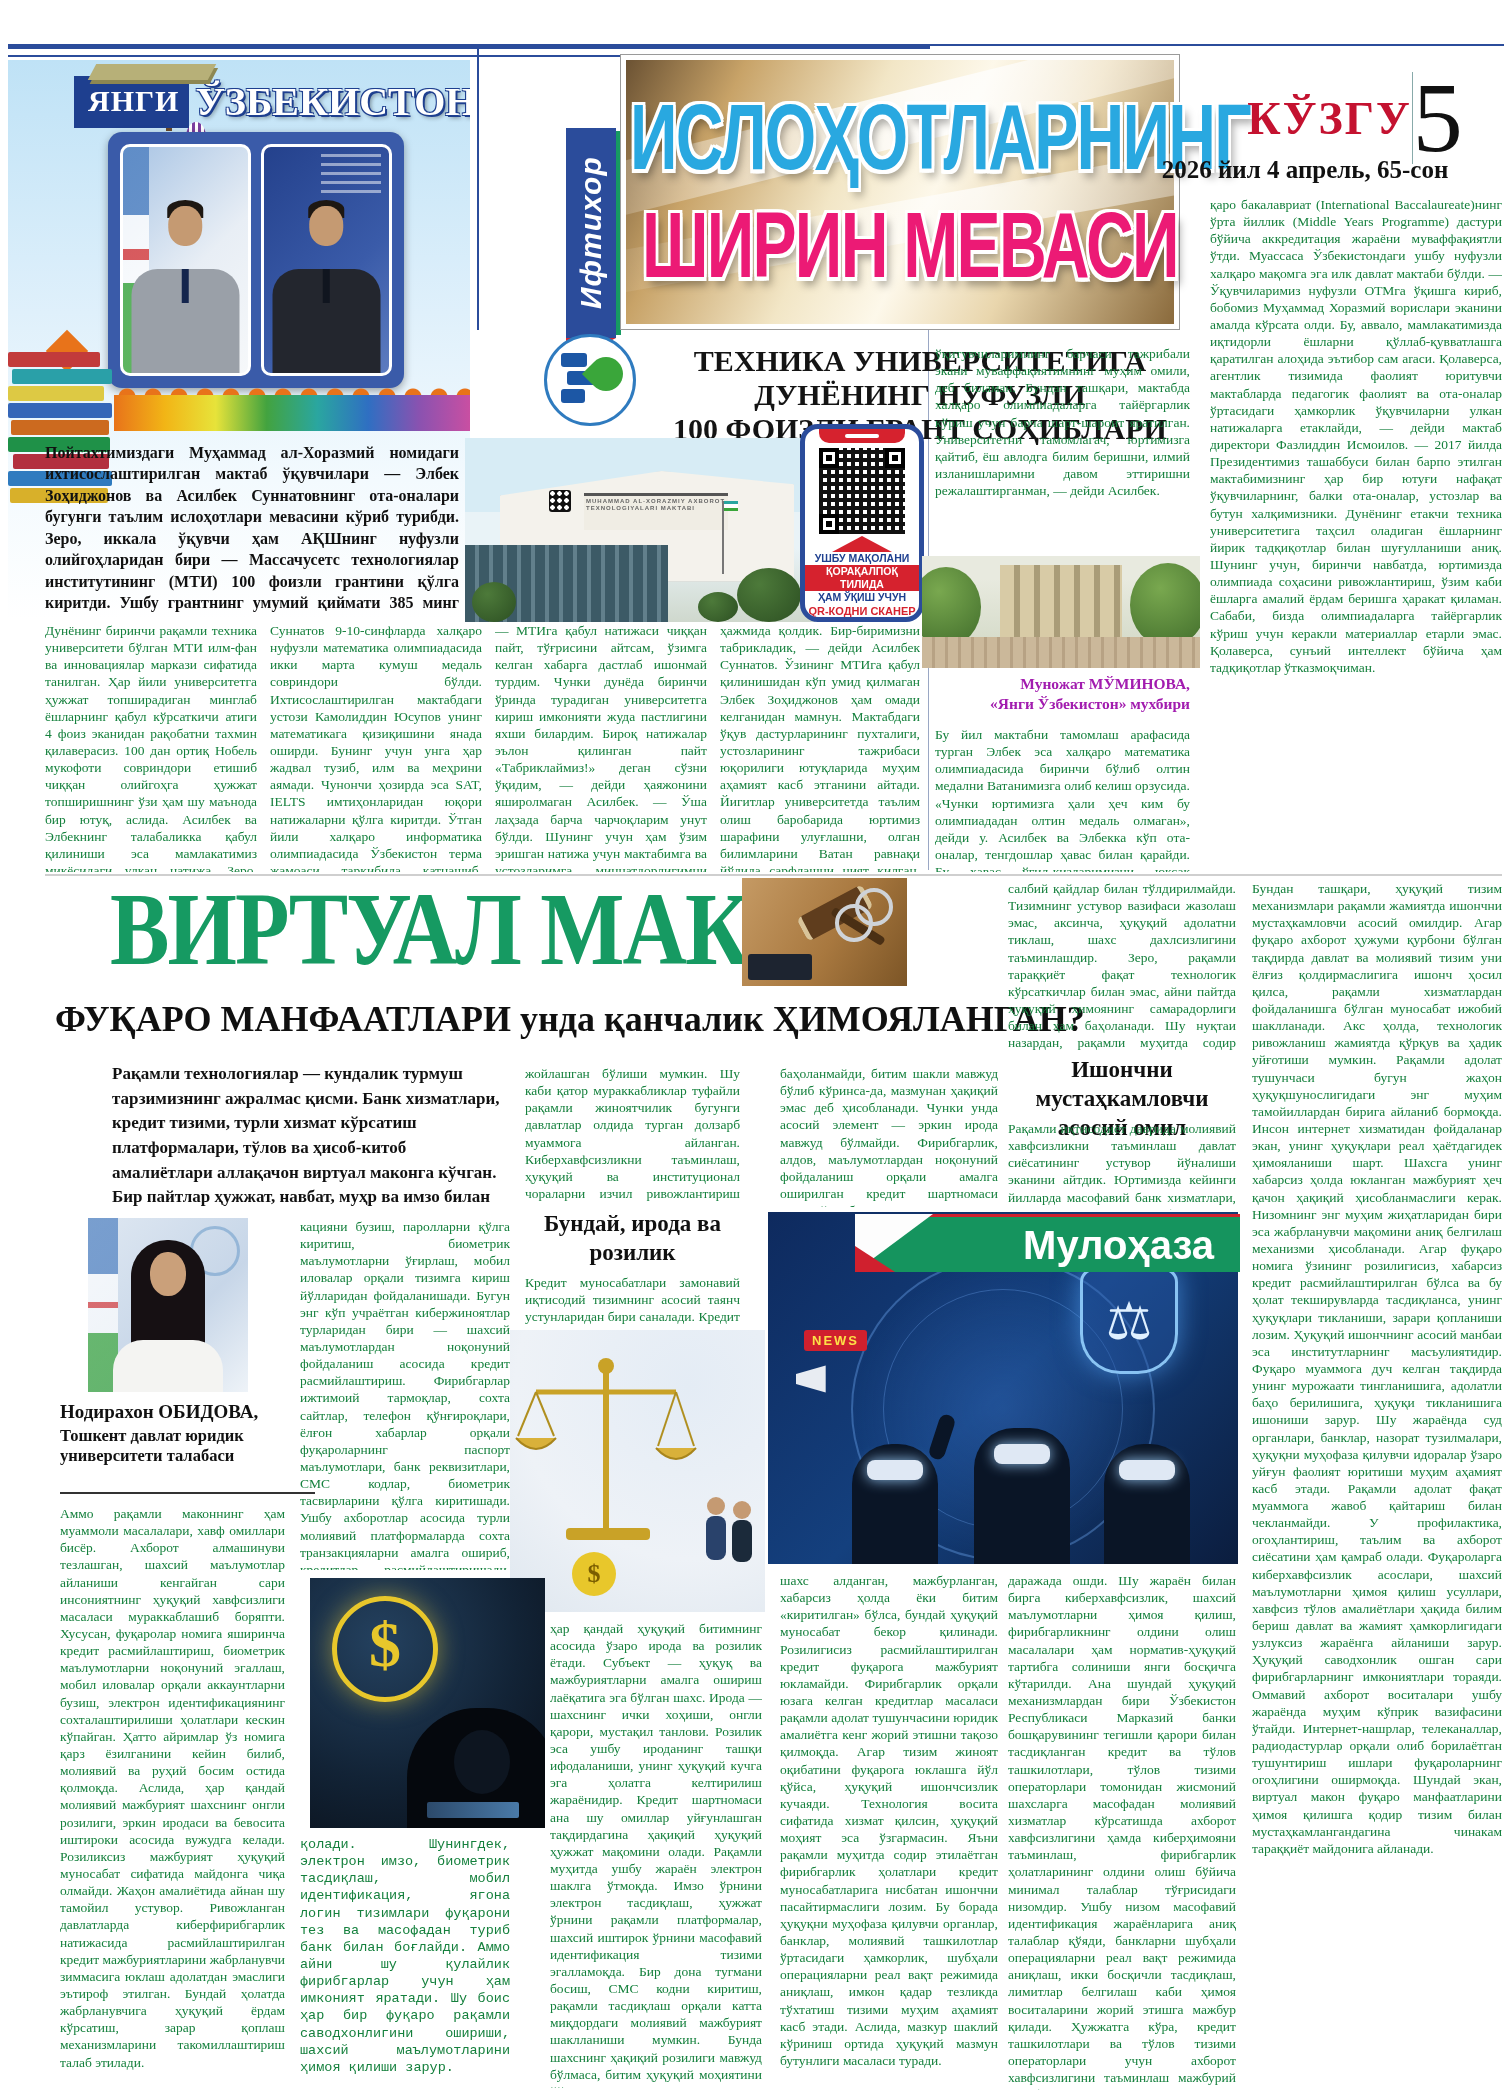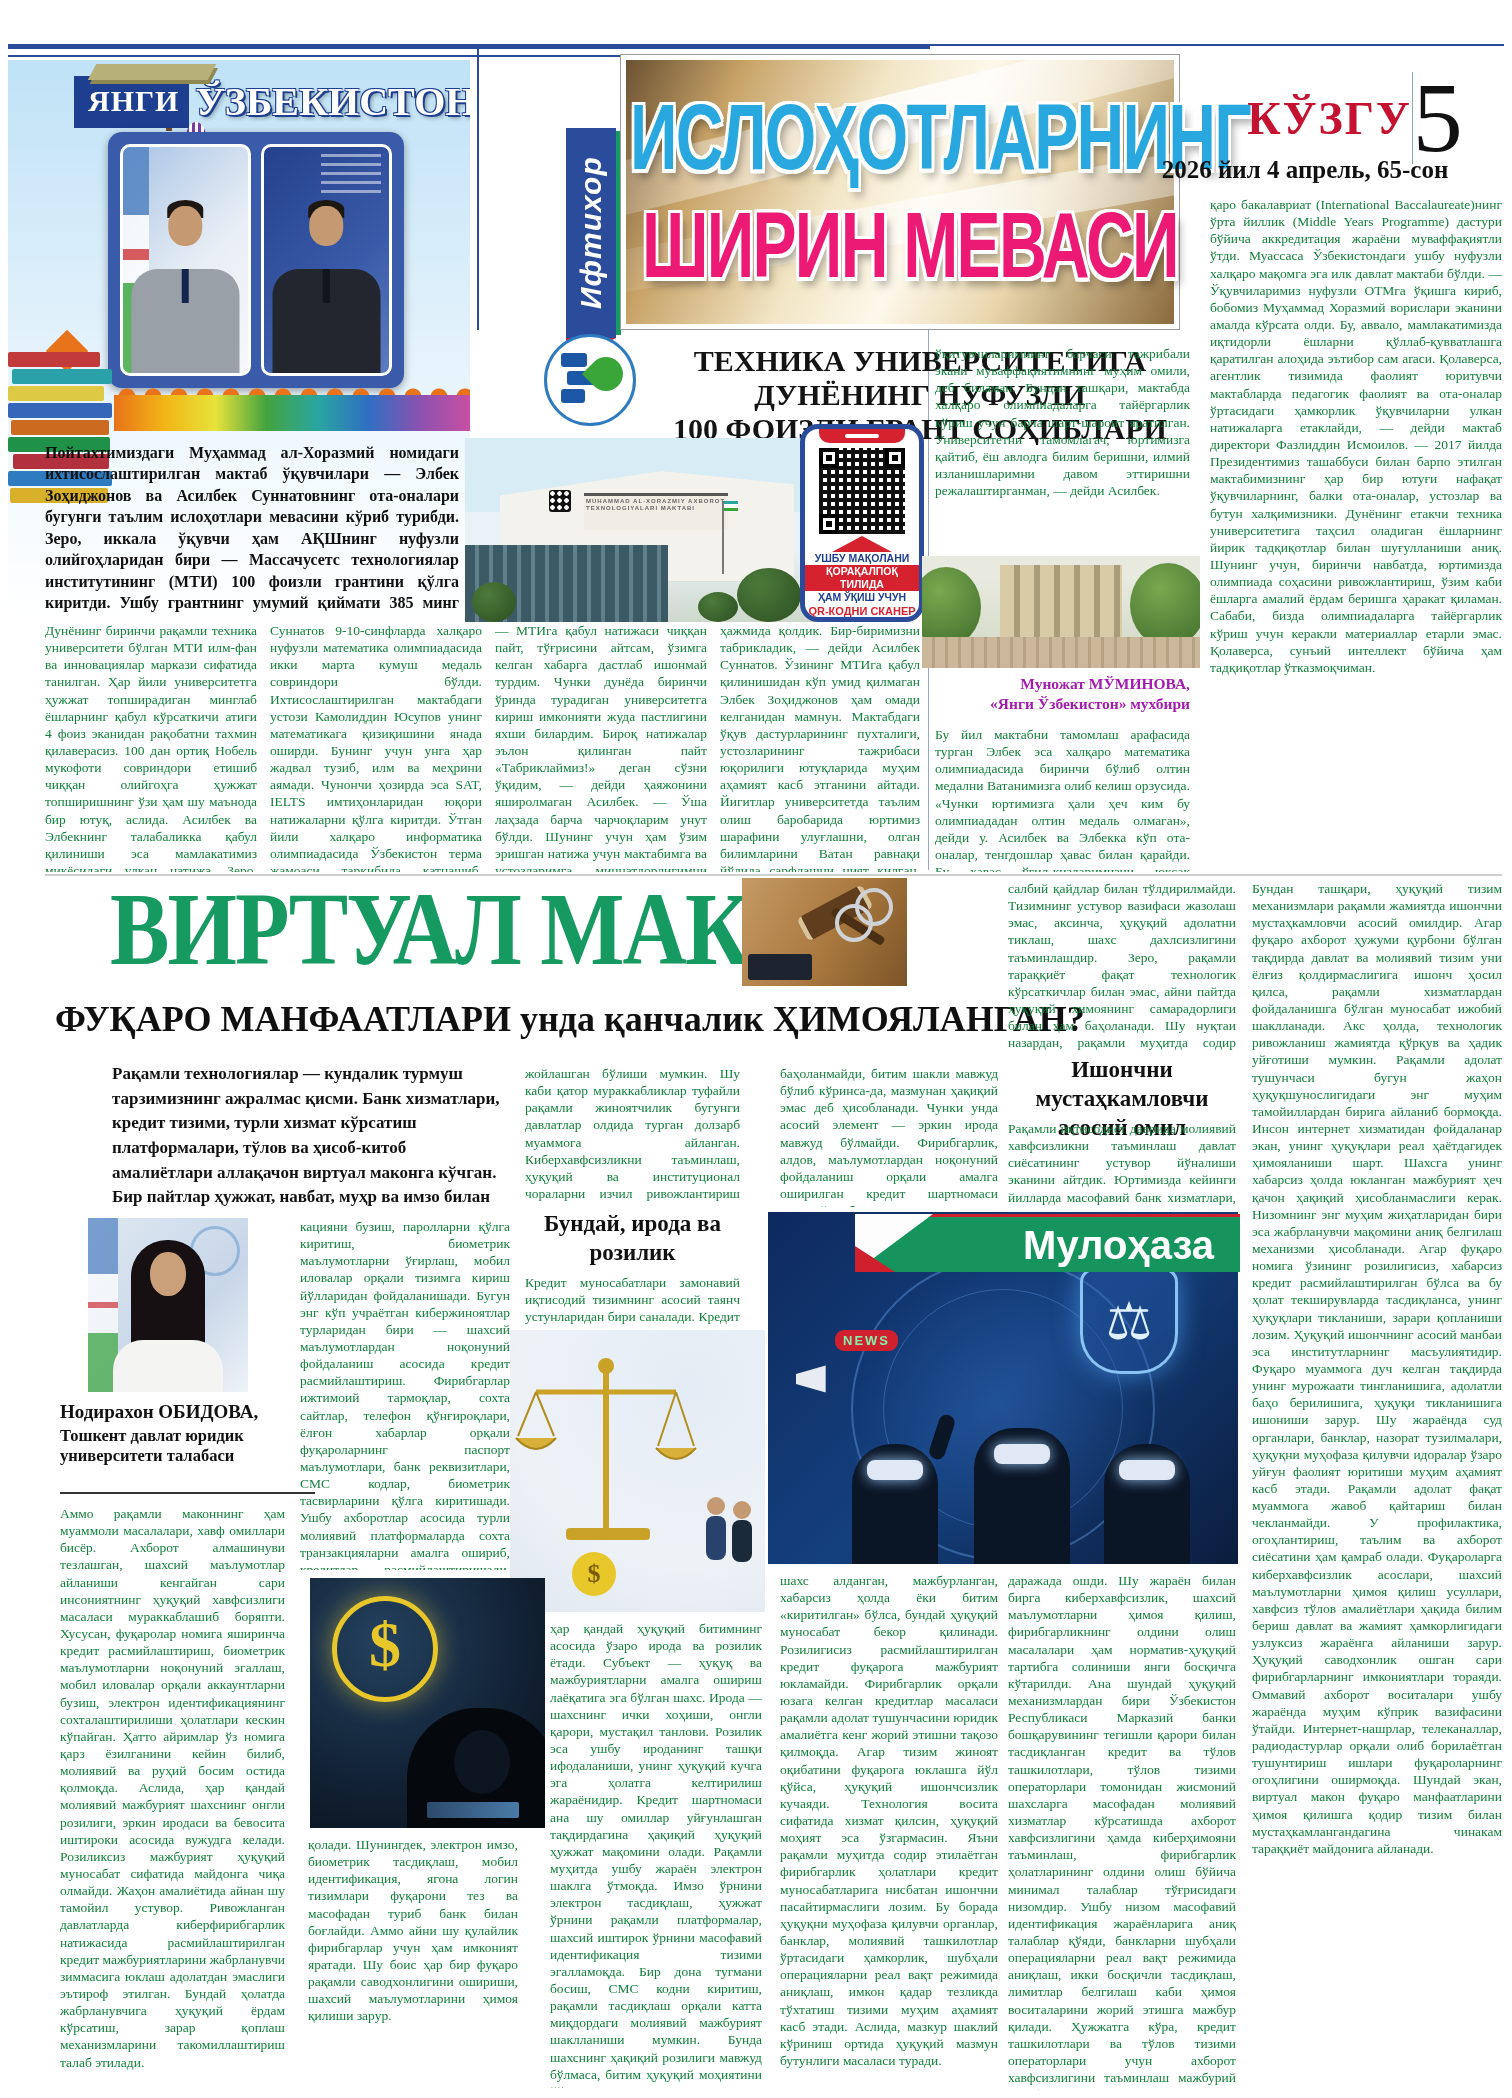--- a/index.html
+++ b/index.html
@@ -176,22 +176,22 @@
   .vr{position:absolute;left:768px;top:1212px;width:470px;height:352px;overflow:hidden;
       background:linear-gradient(135deg,#0e2a5e 0%,#14407e 50%,#0b1d3e 100%);}
   .vr .globe{position:absolute;left:50%;top:56%;transform:translate(-50%,-50%);width:300px;height:300px;
       border:2px solid rgba(120,180,255,.35);border-radius:50%;
       background:radial-gradient(circle,rgba(70,130,220,.28) 0%,rgba(20,50,110,0) 70%);}
   .vr .globe:before{content:"";position:absolute;inset:30px;border:1px solid rgba(120,180,255,.3);border-radius:50%;}
   .vr .shield{position:absolute;right:60px;top:56px;width:92px;height:100px;
       border:3px solid rgba(150,210,255,.9);border-radius:14px 14px 40px 40px;
       box-shadow:0 0 26px rgba(90,170,255,.6);display:flex;align-items:center;justify-content:center;
       color:#dff0ff;font-size:52px;background:rgba(40,90,170,.4);}
-  .vr .news{position:absolute;left:36px;top:118px;background:#d0202e;color:#86efac;
-      font:bold 13px/1 "Liberation Sans",sans-serif;padding:4px 8px;border-radius:9px;letter-spacing:2px;margin-left:31px;}
+  .vr .news{position:absolute;left:36px;top:118px;background:#d0202e;color:#fde047;
+      font:bold 13px/1 "Liberation Sans",sans-serif;padding:4px 8px;border-radius:3px;letter-spacing:2px;}
   .vr .mega{position:absolute;left:28px;top:150px;width:54px;height:34px;background:#e8ecf2;
       clip-path:polygon(0 35%,55% 10%,55% 90%,0 65%);}
   .vr .fig{position:absolute;bottom:0;width:86px;height:120px;background:#0a1526;border-radius:40px 40px 0 0;}
   .vr .fig:before{content:"";position:absolute;left:50%;top:16px;transform:translateX(-50%);
       width:56px;height:20px;background:#dfe8f4;border-radius:8px;box-shadow:0 0 14px rgba(160,210,255,.9);}
   .vr .hand{position:absolute;width:16px;height:46px;background:#0a1526;border-radius:8px;transform:rotate(18deg);}
   .m-banner{position:absolute;left:855px;top:1214px;width:385px;height:58px;background:#15945e;
       border-top:3px solid #d0202e;box-sizing:border-box;}
   .m-banner .lbl{position:absolute;right:26px;top:4px;font:bold 40px/48px "Liberation Sans",sans-serif;color:#fff;}
   .m-banner:before{content:"";position:absolute;left:0;top:-3px;border-top:58px solid #fdfdfd;border-right:78px solid transparent;}
@@ -354,21 +354,21 @@
     <div class="blouse"></div>
   </div>
   <div class="auth-name">
     <div>Нодирахон ОБИДОВА,</div>
     <div class="auth-title">Тошкент давлат юридик университети талабаси</div>
   </div>
   <div class="auth-rule"></div>
 
   <div class="txt" style="left:60px;top:1505px;width:225px;height:585px;">Аммо рақамли маконнинг ҳам муаммоли масалалари, хавф омиллари бисёр. Ахборот алмашинуви тезлашган, шахсий маълумотлар айланиши кенгайган сари инсониятнинг ҳуқуқий хавфсизлиги масаласи мураккаблашиб боряпти. Хусусан, фуқаролар номига яширинча кредит расмийлаштириш, биометрик маълумотларни ноқонуний эгаллаш, мобил иловалар орқали аккаунтларни бузиш, электрон идентификациянинг сохталаштирилиши ҳолатлари кескин кўпайган. Ҳатто айримлар ўз номига қарз ёзилганини кейин билиб, молиявий ва руҳий босим остида қолмоқда. Аслида, ҳар қандай молиявий мажбурият шахснинг онгли розилиги, эркин иродаси ва бевосита иштироки асосида вужудга келади. Розиликсиз мажбурият ҳуқуқий муносабат сифатида майдонга чиқа олмайди. Жаҳон амалиётида айнан шу тамойил устувор. Ривожланган давлатларда киберфирибгарлик натижасида расмийлаштирилган кредит мажбуриятларини жабрланувчи зиммасига юклаш адолатдан эмаслиги эътироф этилган. Бундай ҳолатда жабрланувчига ҳуқуқий ёрдам кўрсатиш, зарар қоплаш механизмларини такомиллаштириш талаб этилади.</div>
   <div class="txt" style="left:300px;top:1218px;width:210px;height:352px;">кацияни бузиш, паролларни қўлга киритиш, биометрик маълумотларни ўғирлаш, мобил иловалар орқали тизимга кириш йўлларидан фойдаланишади. Бугун энг кўп учраётган кибержиноятлар турларидан бири — шахсий маълумотлардан ноқонуний фойдаланиш асосида кредит расмийлаштириш. Фирибгарлар ижтимоий тармоқлар, сохта сайтлар, телефон қўнғироқлари, ёлғон хабарлар орқали фуқароларнинг паспорт маълумотлари, банк реквизитлари, СМС кодлар, биометрик тасвирларини қўлга киритишади. Ушбу ахборотлар асосида турли молиявий платформаларда сохта транзакцияларни амалга ошириб, кредитлар расмийлаштиришади. Оқибатда айбсиз фуқаро катта миқдордаги қарз мажбуриятига тортилади.</div>
-  <div class="txt" style="left:308px;top:1836px;width:210px;height:254px;">қолади. Шунингдек, электрон имзо, биометрик тасдиқлаш, мобил идентификация, ягона логин тизимлари фуқарони тез ва масофадан туриб банк билан боғлайди. Аммо айни шу қулайлик фирибгарлар учун ҳам имконият яратади. Шу боис ҳар бир фуқаро рақамли саводхонлигини ошириши, шахсий маълумотларини ҳимоя қилиши зарур.</div>
+  <div class="txt" style="left:300px;top:1836px;width:210px;height:254px;font-family:Liberation Mono, monospace;">қолади. Шунингдек, электрон имзо, биометрик тасдиқлаш, мобил идентификация, ягона логин тизимлари фуқарони тез ва масофадан туриб банк билан боғлайди. Аммо айни шу қулайлик фирибгарлар учун ҳам имконият яратади. Шу боис ҳар бир фуқаро рақамли саводхонлигини ошириши, шахсий маълумотларини ҳимоя қилиши зарур.</div>
 
   <div class="txt" style="left:525px;top:1065px;width:215px;height:138px;">жойлашган бўлиши мумкин. Шу каби қатор мураккабликлар туфайли рақамли жиноятчилик бугунги давлатлар олдида турган долзарб муаммога айланган. Киберхавфсизликни таъминлаш, ҳуқуқий ва институционал чораларни изчил ривожлантириш ҳар қандай замонавий ҳуқуқий давлат олдида турган муҳим вазифалардан биридир.</div>
   <div class="h-sec" style="left:525px;top:1210px;width:215px;">Бундай, ирода ва розилик</div>
   <div class="txt" style="left:525px;top:1274px;width:215px;height:52px;">Кредит муносабатлари замонавий иқтисодий тизимнинг асосий таянч устунларидан бири саналади. Кредит шартномаси икки томон ўртасидаги онгли келишув маҳсули бўлиб,</div>
   <div class="txt" style="left:550px;top:1620px;width:212px;height:468px;">ҳар қандай ҳуқуқий битимнинг асосида ўзаро ирода ва розилик ётади. Субъект — ҳуқуқ ва мажбуриятларни амалга ошириш лаёқатига эга бўлган шахс. Ирода — шахснинг ички хоҳиши, онгли қарори, мустақил танлови. Розилик эса ушбу ироданинг ташқи ифодаланиши, унинг ҳуқуқий кучга эга ҳолатга келтирилиш жараёнидир. Кредит шартномаси ана шу омиллар уйғунлашган тақдирдагина ҳақиқий ҳуқуқий ҳужжат мақомини олади. Рақамли муҳитда ушбу жараён электрон шаклга ўтмоқда. Имзо ўрнини электрон тасдиқлаш, ҳужжат ўрнини рақамли платформалар, шахсий иштирок ўрнини масофавий идентификация тизими эгалламоқда. Бир дона тугмани босиш, СМС кодни киритиш, рақамли тасдиқлаш орқали катта миқдордаги молиявий мажбурият шаклланиши мумкин. Бунда шахснинг ҳақиқий розилиги мавжуд бўлмаса, битим ҳуқуқий моҳиятини йўқотади. Розиликсиз расмийлаштирилган кредит шартномаси ҳақиқий ҳуқуқий ҳужжат ҳисобланмайди.</div>
 
   <div class="txt" style="left:780px;top:1065px;width:218px;height:142px;">баҳоланмайди, битим шакли мавжуд бўлиб кўринса-да, мазмунан ҳақиқий эмас деб ҳисобланади. Чунки унда асосий элемент — эркин ирода мавжуд бўлмайди. Фирибгарлик, алдов, маълумотлардан ноқонуний фойдаланиш орқали амалга оширилган кредит шартномаси ҳақиқий битим эмас, жиноят механизмининг бир қисмидир. Фуқаролик ҳуқуқи назариясида битимнинг ҳақиқийлиги шахснинг онгли розилигига бевосита боғлиқ ҳолда баҳоланади. Агар</div>
   <div class="txt" style="left:780px;top:1572px;width:218px;height:518px;">шахс алданган, мажбурланган, хабарсиз ҳолда ёки битим «киритилган» бўлса, бундай ҳуқуқий муносабат бекор қилинади. Розилигисиз расмийлаштирилган кредит фуқарога мажбурият юкламайди. Фирибгарлик орқали юзага келган кредитлар масаласи рақамли адолат тушунчасини юридик амалиётга кенг жорий этишни тақозо қилмоқда. Агар тизим жиноят оқибатини фуқарога юклашга йўл қўйса, ҳуқуқий ишончсизлик кучаяди. Технология восита сифатида хизмат қилсин, ҳуқуқий моҳият эса ўзгармасин. Яъни рақамли муҳитда содир этилаётган фирибгарлик ҳолатлари кредит муносабатларига нисбатан ишончни пасайтирмаслиги лозим. Бу борада ҳуқуқни муҳофаза қилувчи органлар, банклар, молиявий ташкилотлар ўртасидаги ҳамкорлик, шубҳали операцияларни реал вақт режимида аниқлаш, имкон қадар тезликда тўхтатиш тизими муҳим аҳамият касб этади. Аслида, мазкур шаклий кўриниш ортида ҳуқуқий мазмун бутунлиги масаласи туради.</div>
 
   <div class="txt" style="left:1008px;top:880px;width:228px;height:172px;">салбий қайдлар билан тўлдирилмайди. Тизимнинг устувор вазифаси жазолаш эмас, аксинча, ҳуқуқий адолатни тиклаш, шахс дахлсизлигини таъминлашдир. Зеро, рақамли тараққиёт фақат технологик кўрсаткичлар билан эмас, айни пайтда ҳуқуқий ҳимоянинг самарадорлиги билан ҳам баҳоланади. Шу нуқтаи назардан, рақамли муҳитда содир этилган молиявий жиноятлар оқибатида ҳуқуқий тизим олдида янги вазифа шаклланмоқда.</div>

